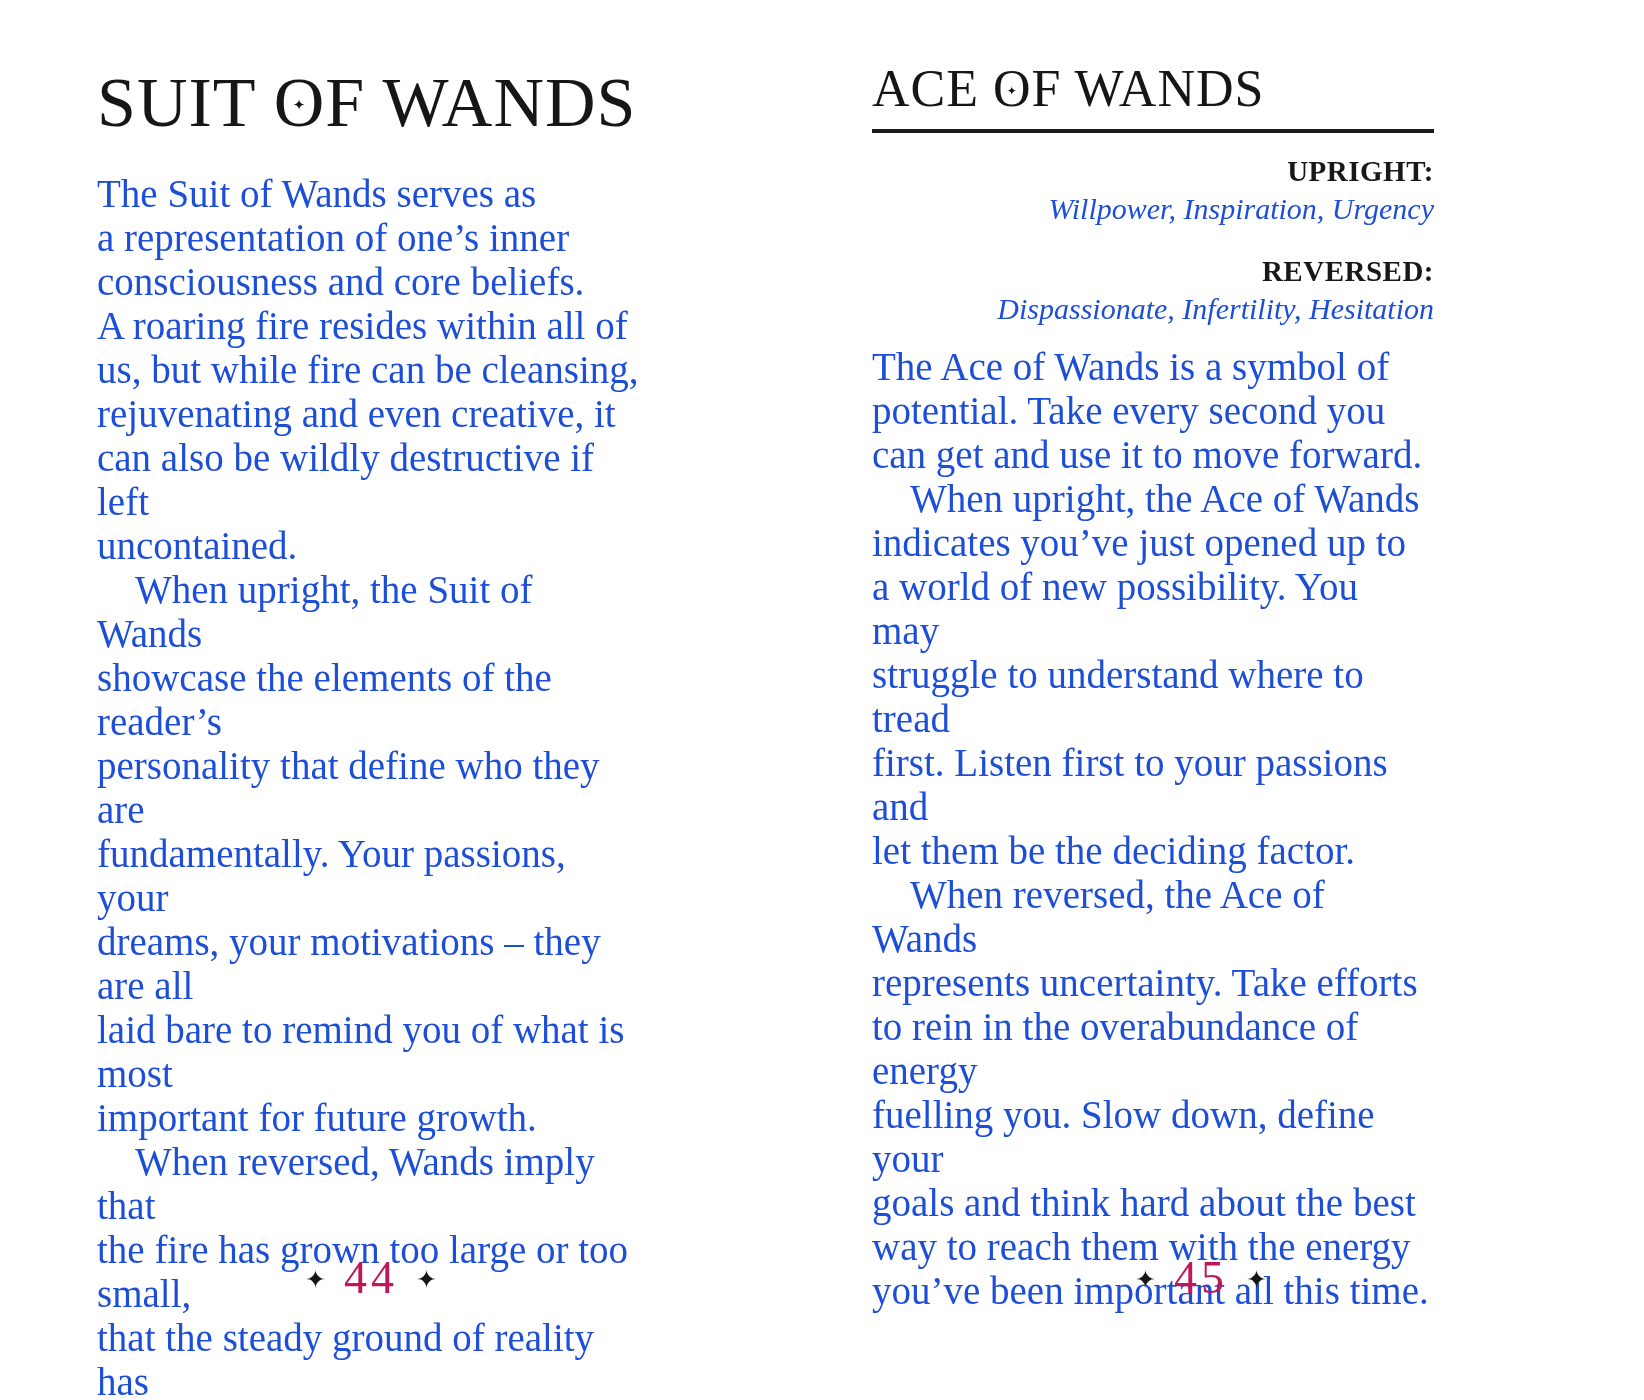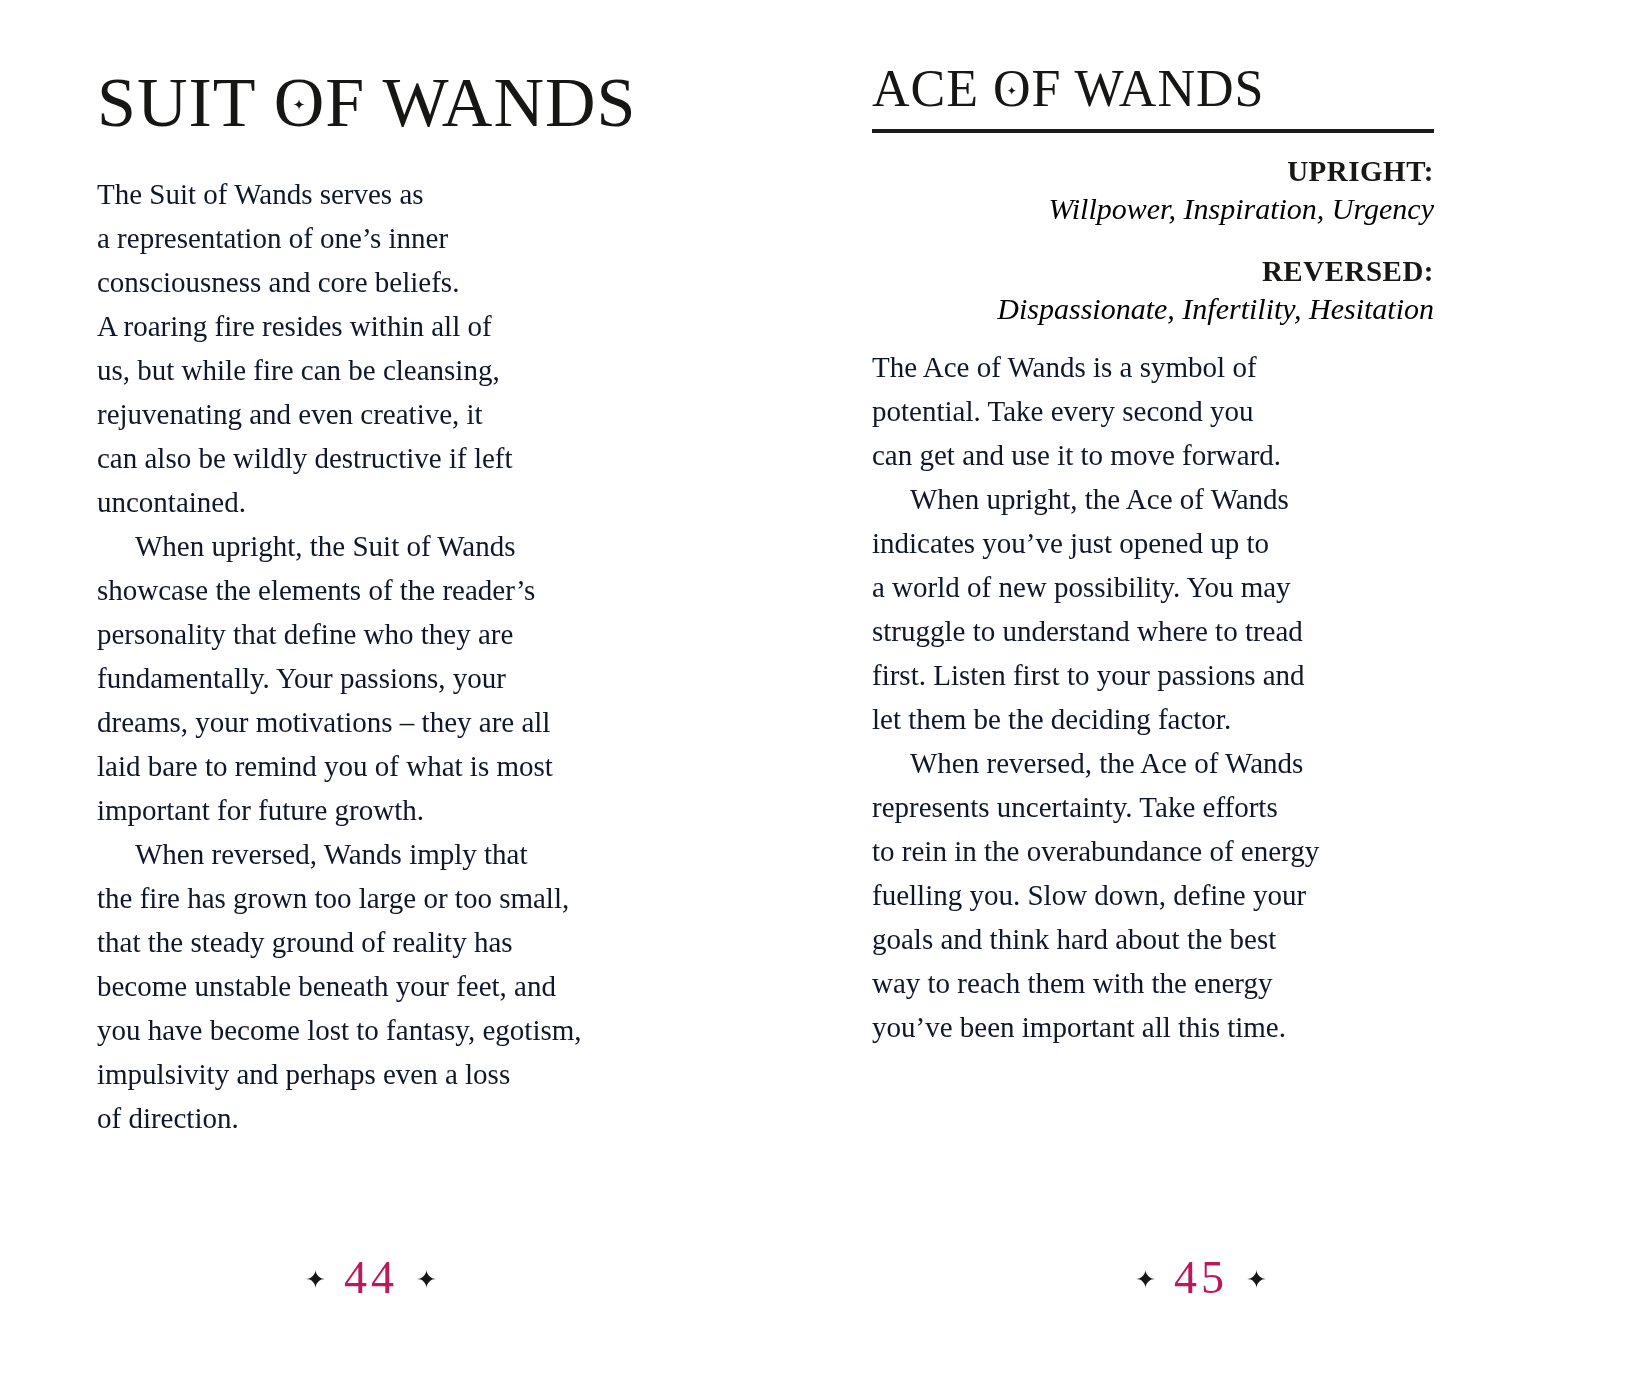--- a/index.html
+++ b/index.html
@@ -48,31 +48,31 @@
     font-size: 29px;
     font-weight: 700;
     line-height: 36px;
     color: #181816;
     letter-spacing: 0.5px;
   }
   .meta-keywords {
     font-size: 30px;
     font-style: italic;
     line-height: 40px;
-    color: #000000;
+    color: #1d4ed8;
   }
   .meta-gap { height: 24px; }
 
   .body { margin-top: 34px; }
   .body-right { margin-top: 16px; }
   .para {
-    font-size: 29px;
+    font-size: 39px;
     line-height: 44px;
     white-space: pre-line;
-    color: #0f172a;
+    color: #1d4ed8;
   }
   .para.indent { text-indent: 38px; }
 
   .footer {
     position: absolute;
     top: 1248px;
     height: 60px;
     display: flex;
     align-items: center;
     justify-content: center;

